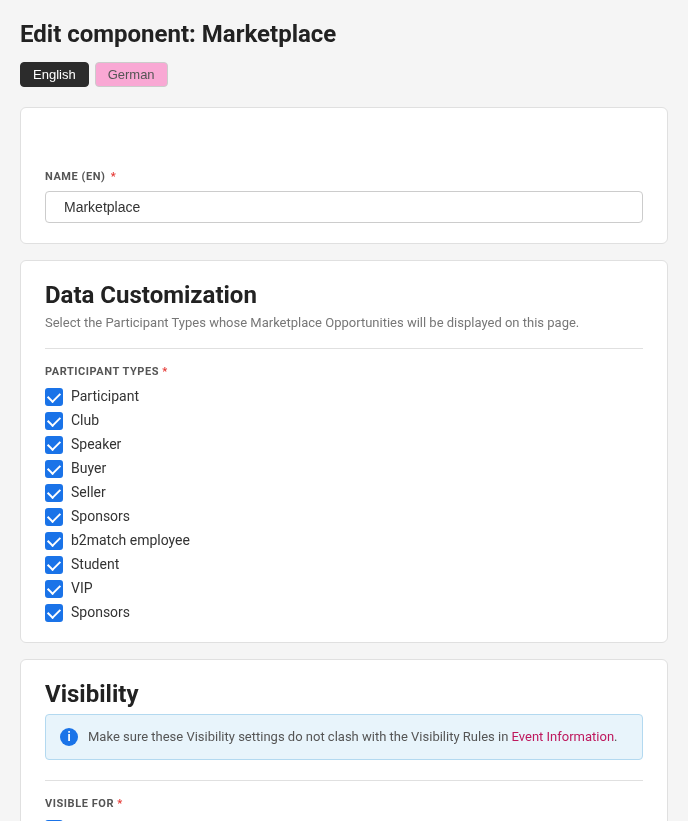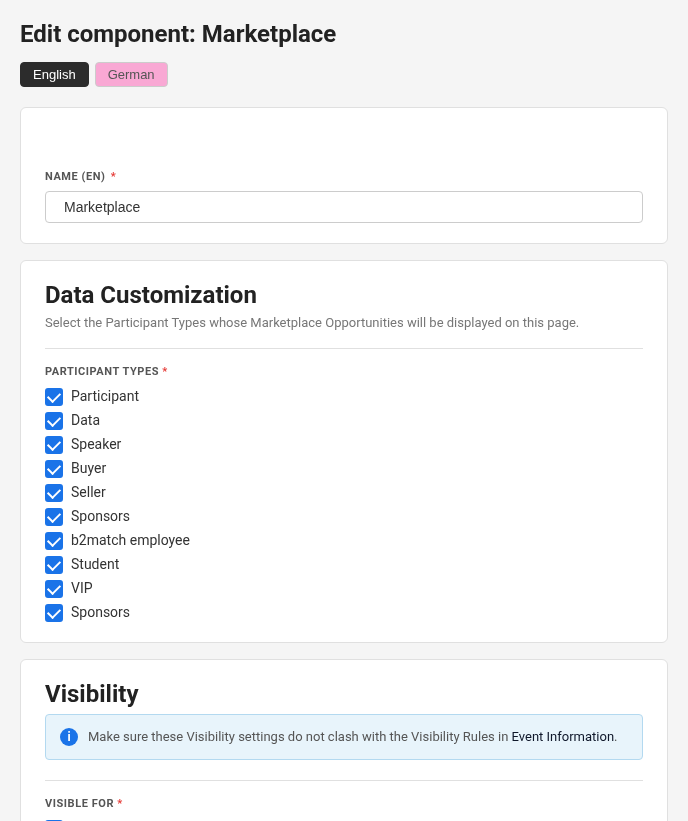--- a/index.html
+++ b/index.html
@@ -142,21 +142,21 @@
       font-weight: 700;
       flex-shrink: 0;
       margin-top: 1px;
     }
     .info-box-text {
       font-size: 13px;
       color: #555;
       line-height: 1.5;
     }
     .info-box-text a {
-      color: #0f172a;
+      color: #be185d;
       text-decoration: none;
     }
     hr.divider {
       border: none;
       border-top: 1px solid #e0e0e0;
       margin: 16px 0;
     }
   </style>
 </head>
 <body>
@@ -184,21 +184,21 @@
   </div>
   <div class="checkbox-list">
 
     <label class="checkbox-item">
       <input type="checkbox" checked="" style="">
       <span>Participant</span>
     </label>
 
     <label class="checkbox-item">
       <input type="checkbox" checked="" style="">
-      <span>Data</span>
+      <span>Club</span>
     </label>
 
     <label class="checkbox-item">
       <input type="checkbox" checked="" style="">
       <span>Speaker</span>
     </label>
 
     <label class="checkbox-item">
       <input type="checkbox" checked="" style="">
       <span>Buyer</span>

